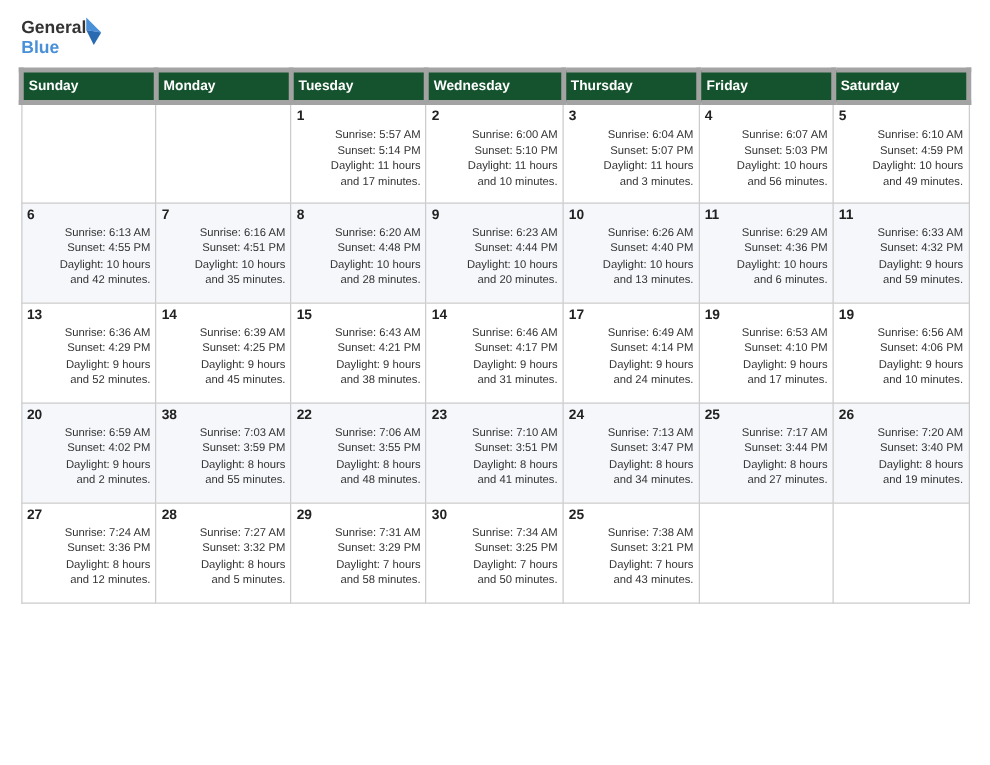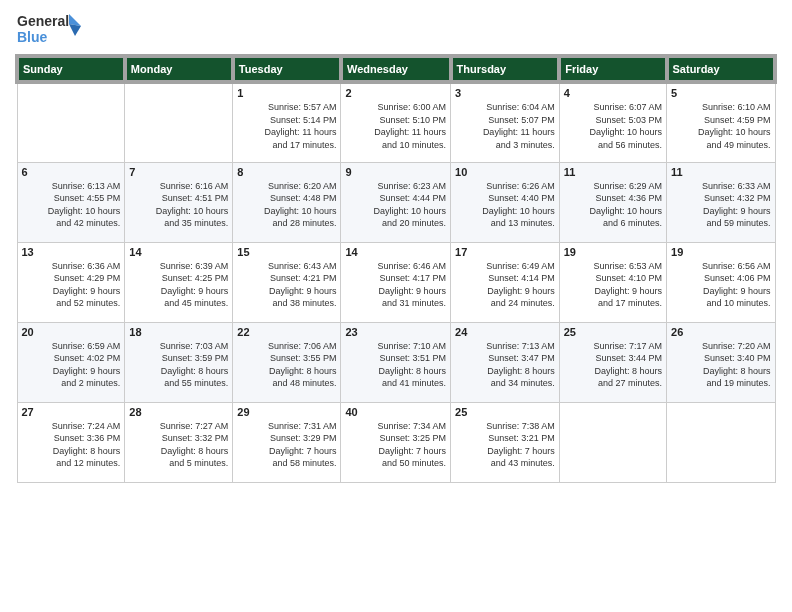--- a/index.html
+++ b/index.html
@@ -201,21 +201,21 @@
             <span class="day-num">19</span>
             <div class="day-detail">Sunrise: 6:56 AM<br>Sunset: 4:06 PM<br>Daylight: 9 hours<br>and 10 minutes.</div>
           </td>
         </tr>
         <tr>
           <td>
             <span class="day-num">20</span>
             <div class="day-detail">Sunrise: 6:59 AM<br>Sunset: 4:02 PM<br>Daylight: 9 hours<br>and 2 minutes.</div>
           </td>
           <td>
-            <span class="day-num">18</span>
+            <span class="day-num">38</span>
             <div class="day-detail">Sunrise: 7:03 AM<br>Sunset: 3:59 PM<br>Daylight: 8 hours<br>and 55 minutes.</div>
           </td>
           <td>
             <span class="day-num">22</span>
             <div class="day-detail">Sunrise: 7:06 AM<br>Sunset: 3:55 PM<br>Daylight: 8 hours<br>and 48 minutes.</div>
           </td>
           <td>
             <span class="day-num">23</span>
             <div class="day-detail">Sunrise: 7:10 AM<br>Sunset: 3:51 PM<br>Daylight: 8 hours<br>and 41 minutes.</div>
           </td>
@@ -239,21 +239,21 @@
           </td>
           <td>
             <span class="day-num">28</span>
             <div class="day-detail">Sunrise: 7:27 AM<br>Sunset: 3:32 PM<br>Daylight: 8 hours<br>and 5 minutes.</div>
           </td>
           <td>
             <span class="day-num">29</span>
             <div class="day-detail">Sunrise: 7:31 AM<br>Sunset: 3:29 PM<br>Daylight: 7 hours<br>and 58 minutes.</div>
           </td>
           <td>
-            <span class="day-num">40</span>
+            <span class="day-num">30</span>
             <div class="day-detail">Sunrise: 7:34 AM<br>Sunset: 3:25 PM<br>Daylight: 7 hours<br>and 50 minutes.</div>
           </td>
           <td>
             <span class="day-num">25</span>
             <div class="day-detail">Sunrise: 7:38 AM<br>Sunset: 3:21 PM<br>Daylight: 7 hours<br>and 43 minutes.</div>
           </td>
           <td class="empty-cell"></td>
           <td class="empty-cell"></td>
         </tr>
       </tbody>

